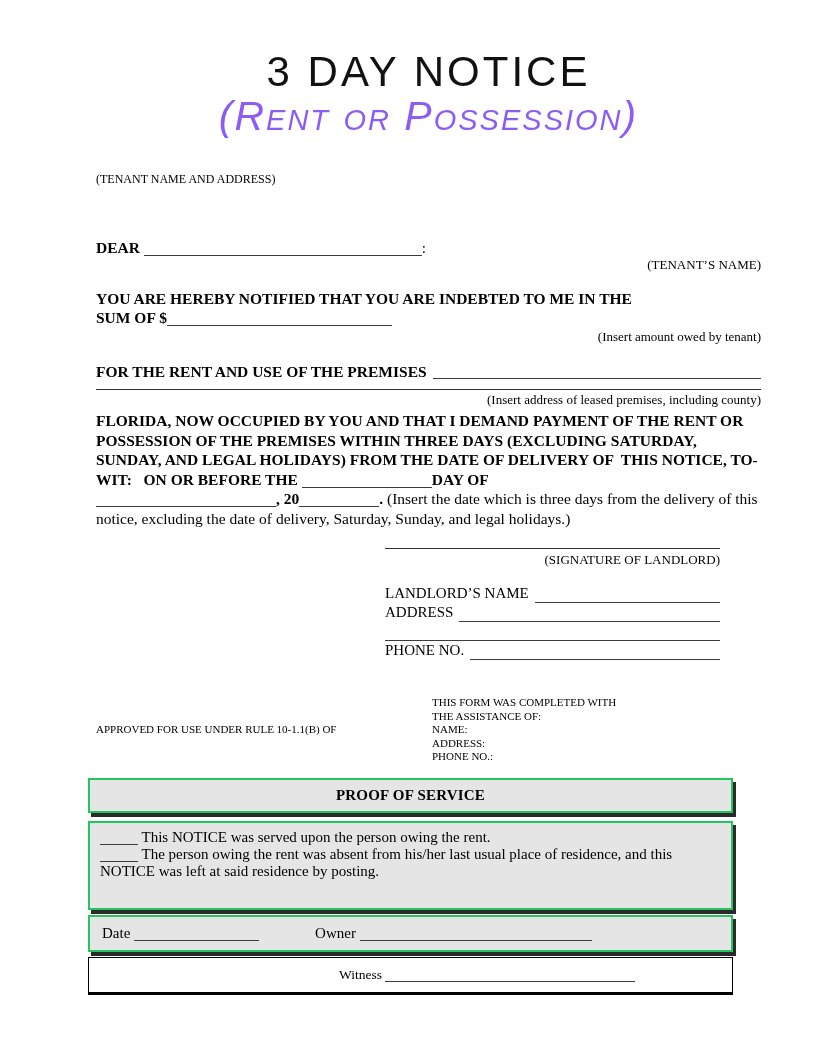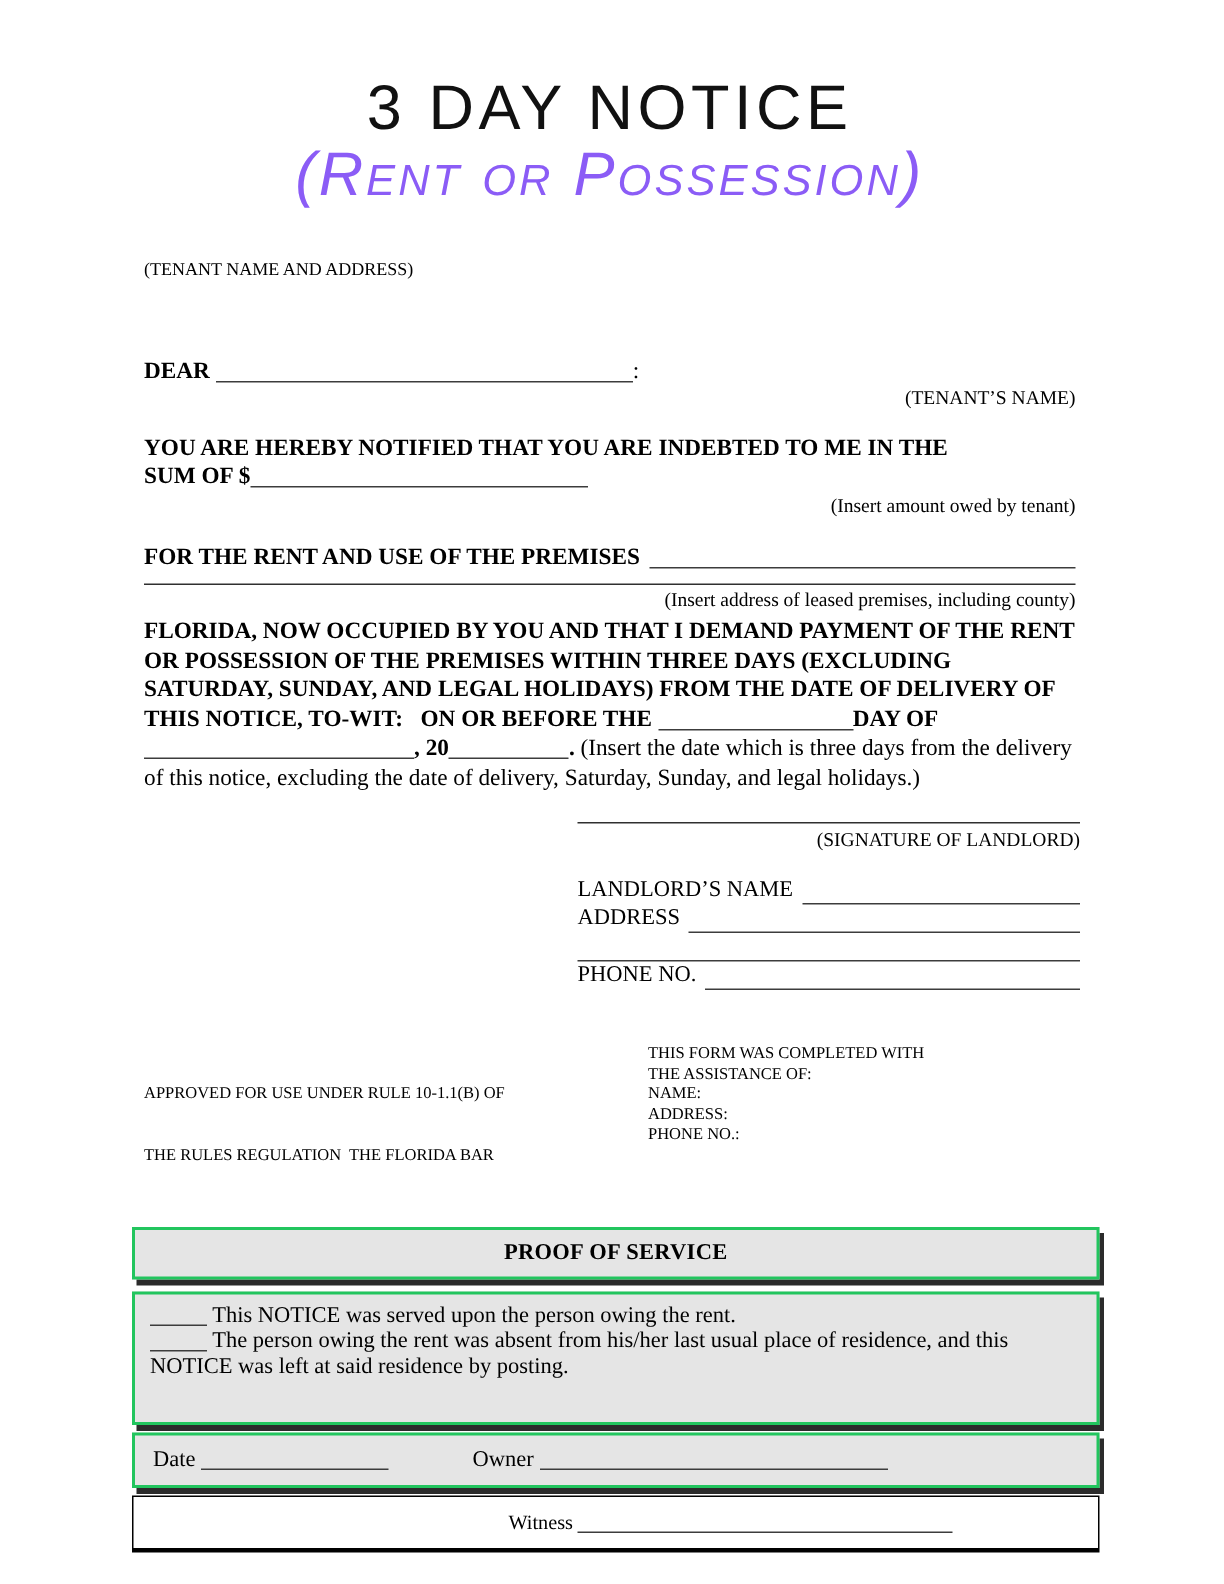--- a/index.html
+++ b/index.html
@@ -4,21 +4,21 @@
 <style>
   * { margin: 0; padding: 0; box-sizing: border-box; }
   html, body { background: #e8e8e8; }
   .page {
     position: relative;
     width: 816px; height: 1056px;
     margin: 0 auto;
     background: #ffffff;
     color: #000;
     font-family: "Liberation Serif", serif;
-    padding: 0 99px 0 96px;
+    padding: 0 55px 0 96px;
     overflow: hidden;
   }
   
   .title {
     margin-top: 50px;
     text-align: center;
     font-family: "Liberation Sans", sans-serif;
     font-weight: 400;
     font-size: 42px;
     line-height: 44px;
@@ -140,21 +140,20 @@
       <div class="sig-row">
         <span>PHONE NO.</span>
         <span class="fill"></span>
       </div>
     </div>
   </div>
 
   <div class="footer-cols">
     <div class="footer-left prewrap">
       <div>APPROVED FOR USE UNDER RULE 10-1.1(B) OF</div>
-      <div class="prewrap">THE RULES REGULATION  THE FLORIDA BAR</div>
     </div>
     <div class="footer-right">
       <div>THIS FORM WAS COMPLETED WITH</div>
       <div>THE ASSISTANCE OF:</div>
       <div>NAME:</div>
       <div>ADDRESS:</div>
       <div>PHONE NO.:</div>
     </div>
   </div>
 

